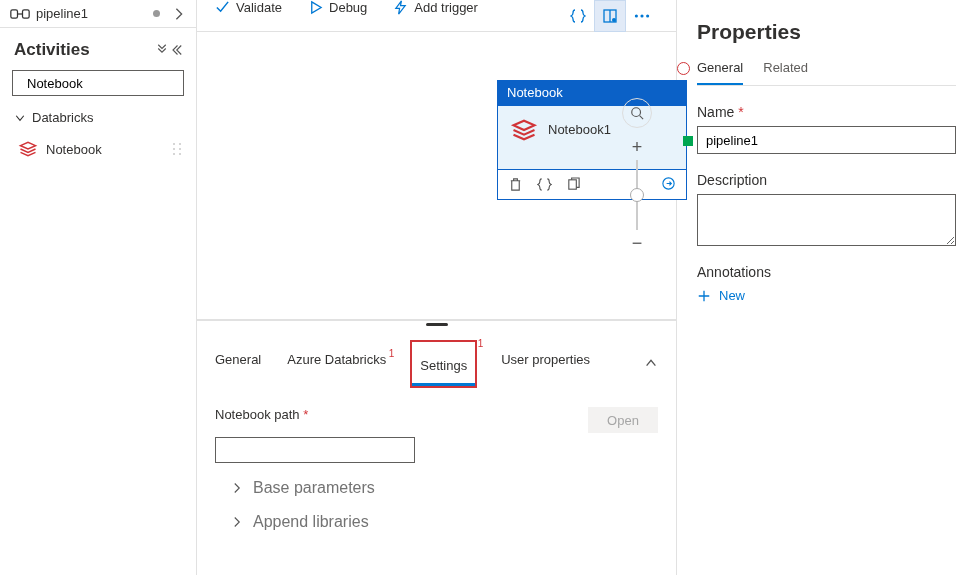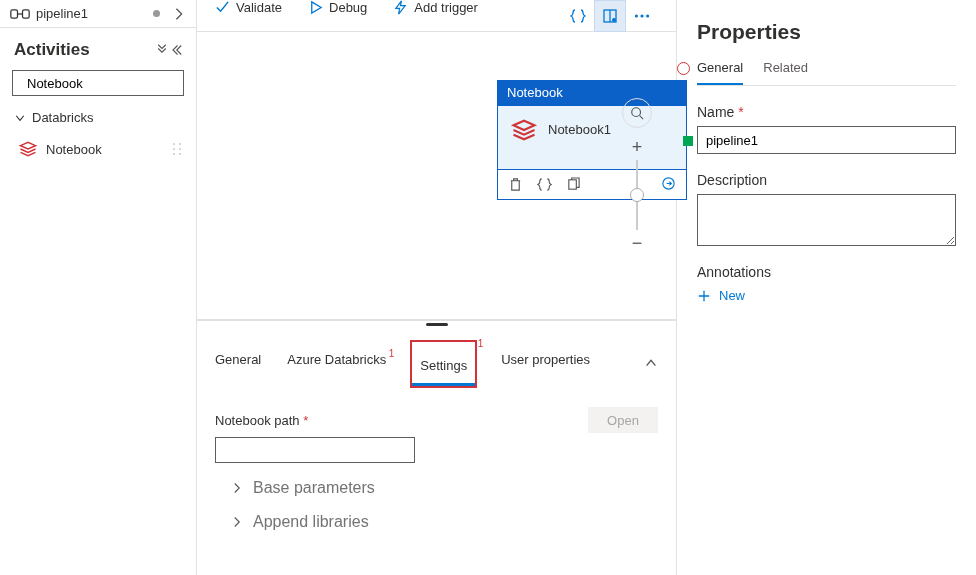--- a/index.html
+++ b/index.html
@@ -68,21 +68,21 @@
   .grabber { width:22px; height:3px; background:#323130; margin:2px auto 0 auto; border-radius:2px; }
   .dtabs { display:flex; align-items:center; gap:26px; margin-top:16px; border-bottom:1px solid transparent; position:relative; }
   .dtab { font-size:13px; padding-bottom:10px; cursor:pointer; position:relative; }
   .dtab .sup { color:#d13438; font-size:10px; position:absolute; top:-4px; right:-8px; }
   .dtab.active { color:#323130; }
   .dtab.sel { border-bottom:3px solid #0078d4; }
   .dtab.boxed { outline:2px solid #d13438; padding:16px 8px 10px 8px; }
   .dtabs .collapse { margin-left:auto; color:#555; cursor:pointer; }
   .dtabs .collapse svg{width:14px;height:14px;}
 
-  .field { margin-top:20px; display:flex; align-items:center; gap:25px; }
+  .field { margin-top:20px; display:flex; gap:25px; }
   .field-label { font-size:13px; }
   .req { color:#d13438; }
   .open-btn { width:70px; height:26px; background:#f3f2f1; color:#a6a6a6; display:flex; align-items:center; justify-content:center; margin-left:auto; cursor:default; font-size:13px; }
 
   .browse { margin-top:22px; display:flex; align-items:center; gap:10px; color:#0078d4; cursor:pointer; font-size:13px; margin-left:16px; }
   .browse svg{ width:16px; height:16px; }
 
   .coll-row { margin-top:16px; display:flex; align-items:center; gap:10px; margin-left:16px; cursor:pointer; font-size:16px; color:#737373; }
   .coll-row svg{ width:12px; height:12px; color:#555; }
 

